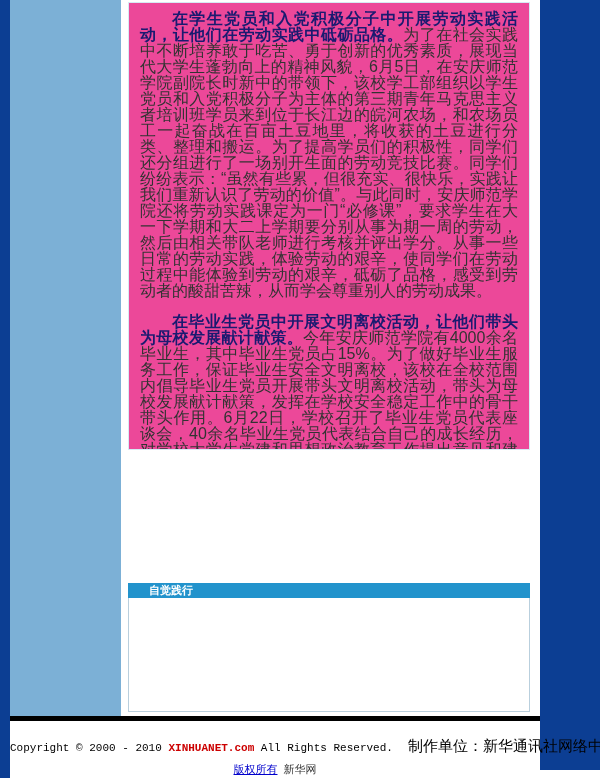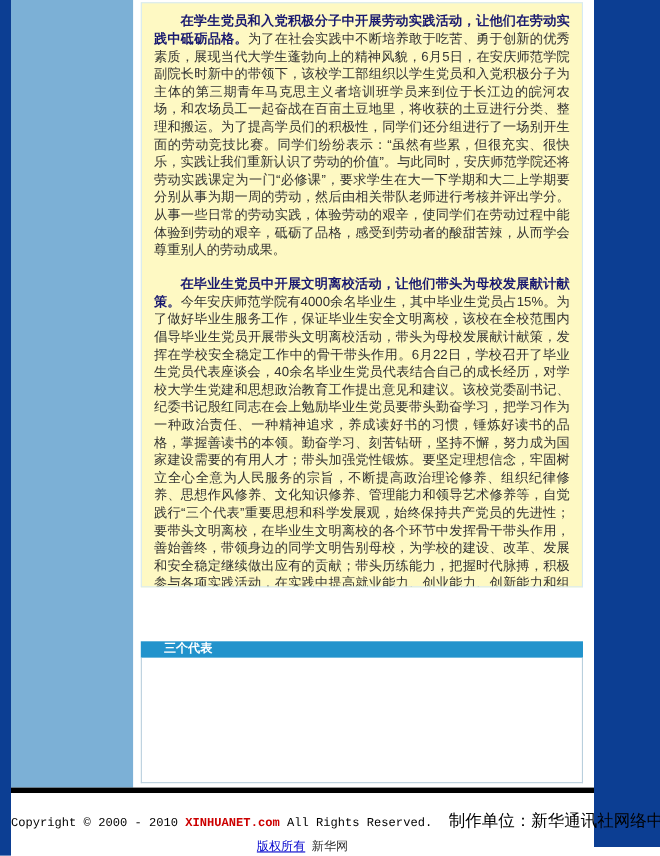--- a/index.html
+++ b/index.html
@@ -4,23 +4,23 @@
 <style>
   html,body{margin:0;padding:0;}
   body{font-family:"Liberation Sans",sans-serif;}
   .page{position:relative;width:600px;height:778px;background:#ffffff;overflow:hidden;}
 
   .strip-left{position:absolute;left:0;top:0;width:10px;height:778px;background:#0c3e93;}
   .col-left{position:absolute;left:10px;top:0;width:111px;height:716px;background:#7cb0d6;}
   .strip-right{position:absolute;left:540px;top:0;width:60px;height:770px;background:#0c3e93;}
 
   .article-box{
-    position:absolute;left:128px;top:2px;width:402px;height:532px;
-    box-sizing:border-box;background:#fef9c3;border:1px solid #d6eaf4;
-    padding:8px 11px;font-size:12px;line-height:16px;color:#333333;
+    position:absolute;left:128px;top:2px;width:402px;height:448px;
+    box-sizing:border-box;background:#ec4899;border:1px solid #d6eaf4;
+    padding:8px 11px;font-size:16px;line-height:16px;color:#333333;
     overflow:hidden;
   }
   .article-box p{margin:0 0 15px 0;text-indent:2em;text-align:justify;}
   .lead{font-weight:bold;color:#1a1a70;}
 
   .related-bar{
     position:absolute;left:128px;top:583px;width:402px;height:15px;
     box-sizing:border-box;background:#2293cc;color:#ffffff;
     font-size:11px;line-height:15px;padding-left:21px;font-weight:bold;
   }
@@ -53,21 +53,21 @@
   <div class="col-left"></div>
   <div class="strip-right"></div>
 
   <div class="article-box">
     <p><span class="lead">在学生党员和入党积极分子中开展劳动实践活动，让他们在劳动实践中砥砺品格。</span><span>为了在社会实践中不断培养敢于吃苦、勇于创新的优秀素质，展现当代大学生蓬勃向上的精神风貌，6月5日，在安庆师范学院副院长时新中的带领下，该校学工部组织以学生党员和入党积极分子为主体的第三期青年马克思主义者培训班学员来到位于长江边的皖河农场，和农场员工一起奋战在百亩土豆地里，将收获的土豆进行分类、整理和搬运。为了提高学员们的积极性，同学们还分组进行了一场别开生面的劳动竞技比赛。同学们纷纷表示：“虽然有些累，但很充实、很快乐，实践让我们重新认识了劳动的价值”。与此同时，安庆师范学院还将劳动实践课定为一门“必修课”，要求学生在大一下学期和大二上学期要分别从事为期一周的劳动，然后由相关带队老师进行考核并评出学分。从事一些日常的劳动实践，体验劳动的艰辛，使同学们在劳动过程中能体验到劳动的艰辛，砥砺了品格，感受到劳动者的酸甜苦辣，从而学会尊重别人的劳动成果。</span></p>
     <p><span class="lead">在毕业生党员中开展文明离校活动，让他们带头为母校发展献计献策。</span><span>今年安庆师范学院有4000余名毕业生，其中毕业生党员占15%。为了做好毕业生服务工作，保证毕业生安全文明离校，该校在全校范围内倡导毕业生党员开展带头文明离校活动，带头为母校发展献计献策，发挥在学校安全稳定工作中的骨干带头作用。6月22日，学校召开了毕业生党员代表座谈会，40余名毕业生党员代表结合自己的成长经历，对学校大学生党建和思想政治教育工作提出意见和建议。该校党委副书记、纪委书记殷红同志在会上勉励毕业生党员要带头勤奋学习，把学习作为一种政治责任、一种精神追求，养成读好书的习惯，锤炼好读书的品格，掌握善读书的本领。勤奋学习、刻苦钻研，坚持不懈，努力成为国家建设需要的有用人才；带头加强党性锻炼。要坚定理想信念，牢固树立全心全意为人民服务的宗旨，不断提高政治理论修养、组织纪律修养、思想作风修养、文化知识修养、管理能力和领导艺术修养等，自觉践行“三个代表”重要思想和科学发展观，始终保持共产党员的先进性；要带头文明离校，在毕业生文明离校的各个环节中发挥骨干带头作用，善始善终，带领身边的同学文明告别母校，为学校的建设、改革、发展和安全稳定继续做出应有的贡献；带头历练能力，把握时代脉搏，积极参与各项实践活动，在实践中提高就业能力、创业能力、创新能力和组织管理能力，以便在激烈的社会竞争中立于不败之地；带头奉献社会，关心国家、社会和公共事业，真正尽到对国家、对社会、对人民应尽的责任和义务，把奉献社会作为持之以恒的毕生追求，为全面建设小康社会、加快推进社会主义现代化建设作出新的贡献。</span></p>
 
   </div>
 
   <div class="related-bar">
-    <span>三个代表</span>
+    <span>自觉践行</span>
   </div>
   <div class="related-box"></div>
 
   <div class="divider"></div>
 
   <div class="footer">
     <div class="f-line1"><span class="mono">Copyright © 2000 - 2010 </span><span class="mono site-red">XINHUANET.com</span><span class="mono">  All Rights Reserved.</span><span class="producer">　制作单位：新华通讯社网络中心</span></div>
     <div class="f-line2"><a class="rights-link">版权所有</a><span class="site-name">新华网</span></div>
   </div>
 

